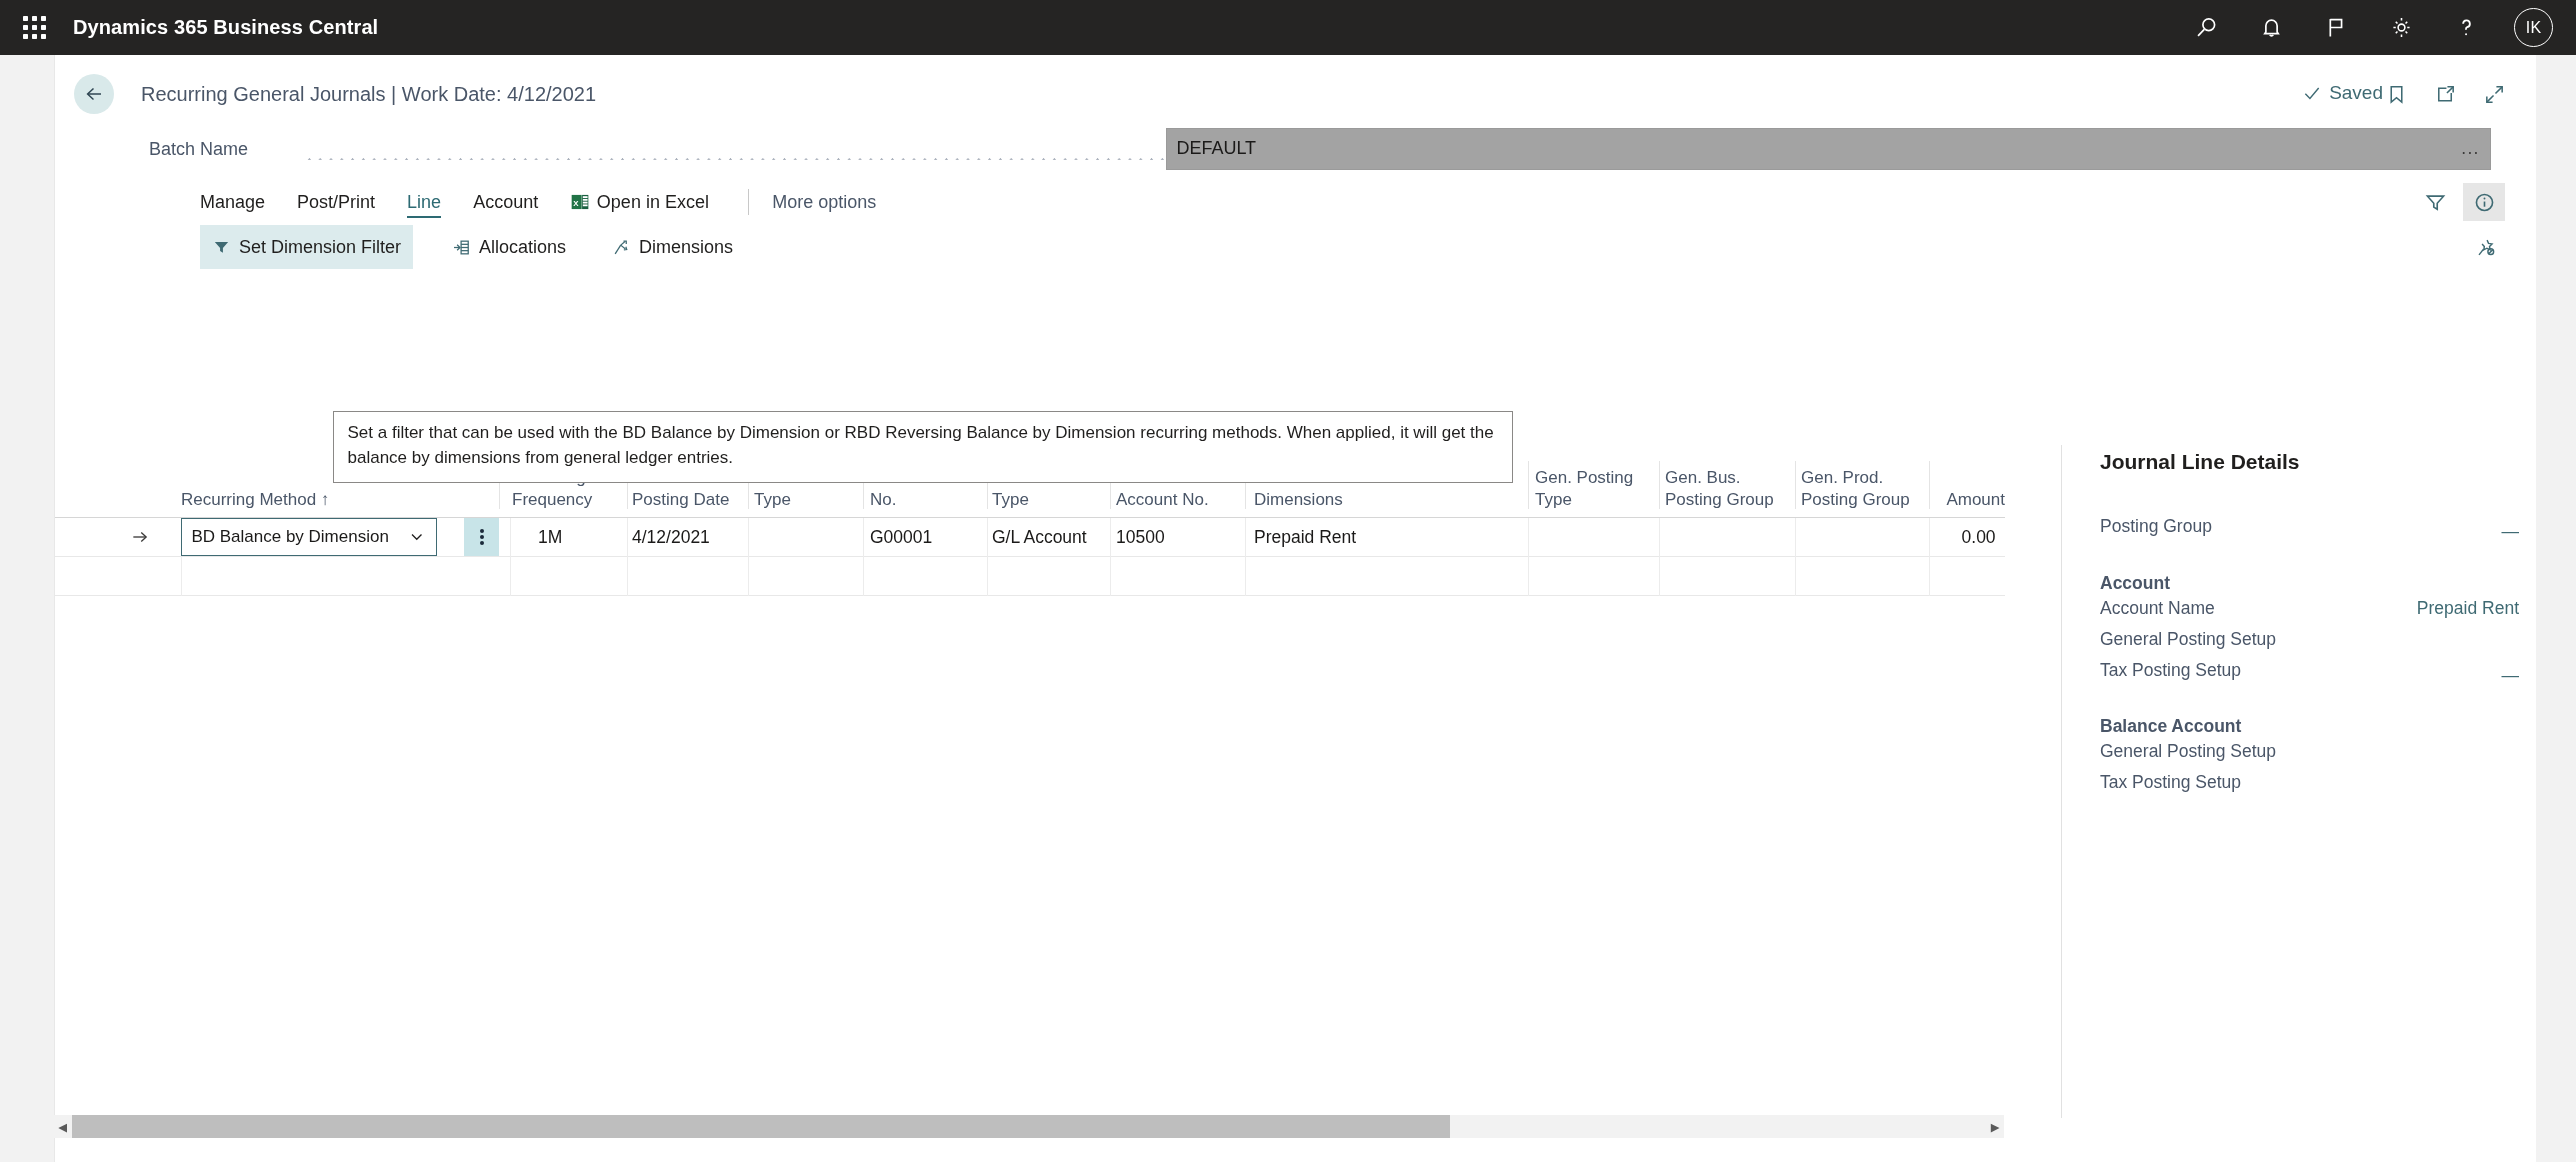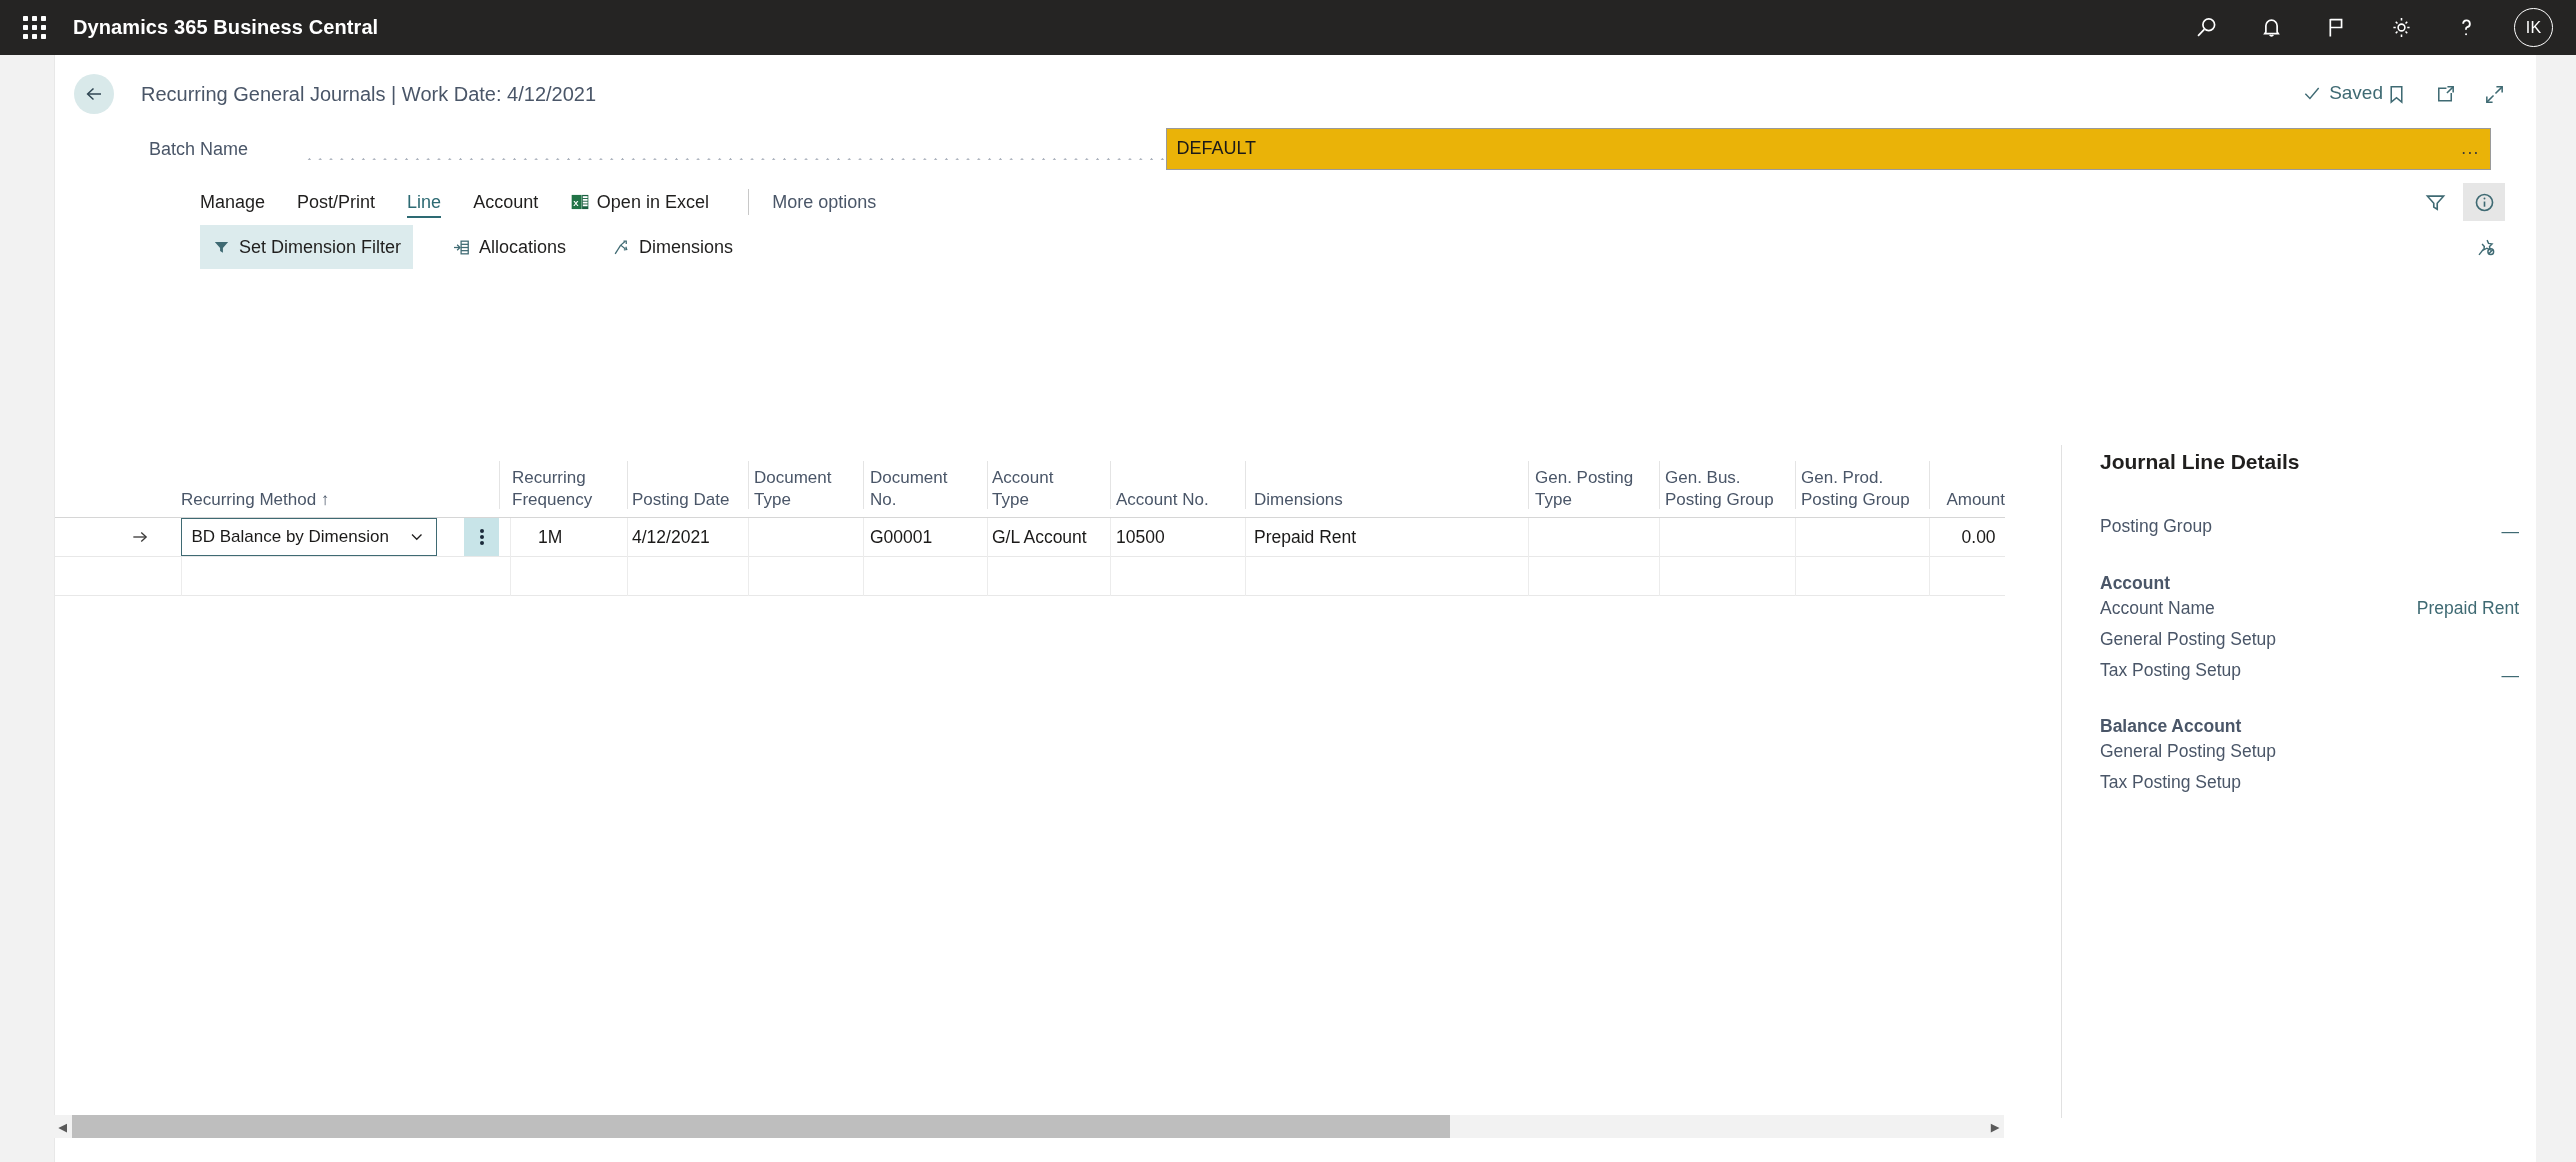--- a/index.html
+++ b/index.html
@@ -61,21 +61,21 @@
   
   .batchrow { position: relative; height: 58px; }
   .batchlabel { position: absolute; left: 94px; top: 17.5px; font-size: 18px; color: #4a5668; white-space: nowrap; text-align: center; }
   .dots {
     position: absolute; left: 249px; top: 37px; width: 861px; height: 2px;
     background-image: radial-gradient(circle, #aab1bc 1.1px, rgba(0,0,0,0) 1.1px);
     background-size: 10.8px 2.7px; background-repeat: repeat-x;
   }
   .batchfield {
     position: absolute; left: 1111px; top: 6.7px; width: 1325px; height: 42px;
-    border: 0.7px solid #9a9a9a; background: #eab308; display: flex; align-items: center;
+    border: 0.7px solid #9a9a9a; background: #a3a3a3; display: flex; align-items: center;
   }
   .batchfield input {
     border: 0; outline: none; font-family: "Liberation Sans", sans-serif;
     font-size: 18px; color: #1b1a19; padding-left: 9.4px; flex: 1; background: transparent;
   }
   .lookup {
     width: 39px; height: 100%; display: flex; align-items: flex-end; justify-content: center;
     padding-bottom: 9.4px; color: #3b3a39; font-size: 17.5px; letter-spacing: 1.3px; cursor: pointer;
   }
 
@@ -369,20 +369,21 @@
     <div class="unpin">
       <svg width="21.5" height="21.5" viewBox="0 0 24 24" fill="none" stroke="#3f6a73" stroke-width="1.6">
         <path d="M13.5 3.5l1.6 3.6 3.9.6-2.8 2.8.6 3.8-3.5-1.8-3.4 1.8.5-3.8L7.9 7.8"></path>
         <line x1="9.5" y1="13.5" x2="4.5" y2="20"></line>
         <circle cx="17.6" cy="16.4" r="3.2"></circle>
           <line x1="15.3" y1="18.7" x2="19.9" y2="14.1"></line>
       </svg>
     </div>
   </div>
 
+  <div class="tooltip">Set a filter that can be used with the BD Balance by Dimension or RBD Reversing Balance by Dimension recurring methods. When applied, it will get the balance by dimensions from general ledger entries.</div>
 
   <div class="gridwrap">
 
     <div class="gridhead">
       <div class="gh" style="left:126px;">Recurring Method ↑</div>
       <div class="gh-sep" style="left:444px;"></div>
       <div class="gh" style="left:457px;">Recurring
 Frequency</div>
       <div class="gh-sep" style="left:572px;"></div>
       <div class="gh" style="left:577px;">Posting Date</div>

